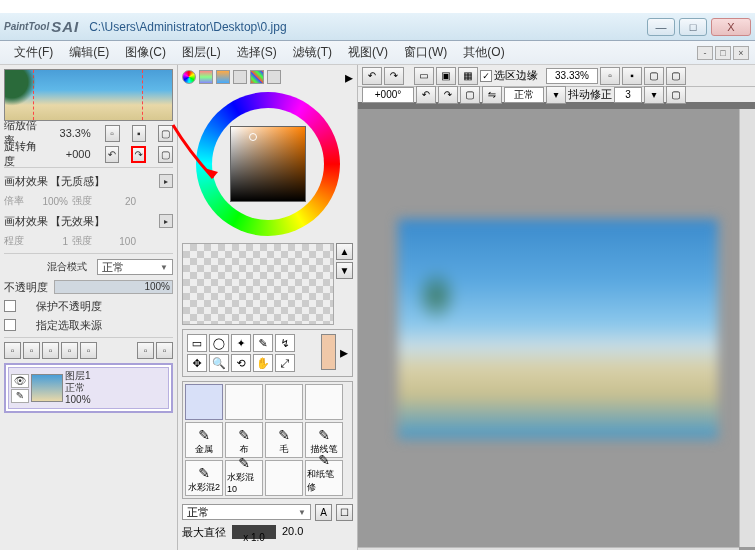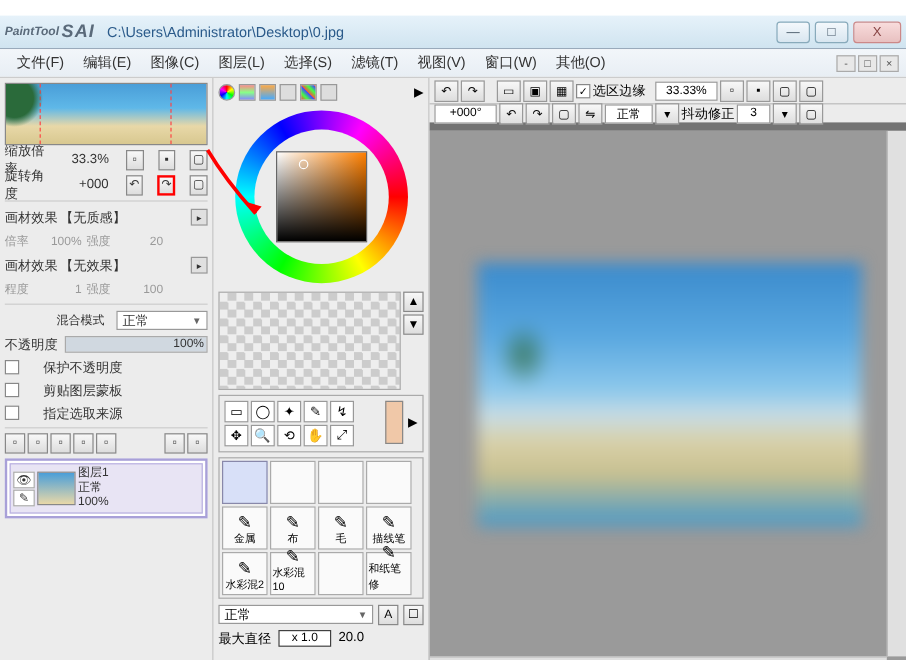--- a/index.html
+++ b/index.html
@@ -88,21 +88,21 @@
 .arrow-tool { width: 16px; height: 36px; display:flex;align-items:center;justify-content:center; }
 
 .paper-grid { display: grid; grid-template-columns: repeat(4, 38px); grid-auto-rows: 36px; gap: 2px; border: 1px solid #aaa; padding: 2px; }
 .paper { border: 1px solid #aaa; background: #fafafa; display:flex;flex-direction:column;align-items:center;justify-content:flex-end;font-size:9px;padding:1px; }
 .paper .ico { font-size: 14px; }
 .paper.sel { background: #d8e0f8; border-color: #88a; }
 
 .mid-dd-row { display:flex; align-items:center; gap:4px; height: 18px; }
 
 .maxdia { font-size: 11px; display: flex; gap: 6px; }
-.maxdia .box { border: 1px solid #404040; background: #fff; width: 44px; height: 14px; text-align: center; font-size: 10px; }
+.maxdia .box { border: 7px solid #404040; background: #fff; width: 44px; height: 14px; text-align: center; font-size: 10px; }
 
 
 .canvas-panel { flex: 1; display: flex; flex-direction: column; background: #ececec; }
 .canvas-toolbar { height: 22px; border-bottom: 1px solid #bbb; display: flex; align-items: center; gap: 2px; padding: 0 4px; font-size: 11px; }
 .canvas-toolbar2 { height: 22px; border-bottom: 7px solid #737373; display: flex; align-items: center; gap: 2px; padding: 0 4px; font-size: 11px; }
 .tbtn { width: 20px; height: 18px; border: 1px solid #999; background: linear-gradient(#f8f8f8,#ddd); display:flex;align-items:center;justify-content:center;font-size:10px; }
 .tfield { width: 52px; height: 16px; border: 1px solid #999; background: #fff; text-align: center; font-size: 10px; display:flex;align-items:center;justify-content:center; }
 .tchk { width:12px;height:12px;border:1px solid #888;background:#fff;display:flex;align-items:center;justify-content:center;font-size:9px; }
 .tlbl { font-size: 11px; }
 
@@ -211,24 +211,20 @@
     <div class="slider-row">
       <span class="sllbl">不透明度</span>
       <div class="slider">
           <span class="fill">100%</span>
         </div>
     </div>
 
     <div class="check-row">
         <div class="check"></div>
         <span>保护不透明度</span>
-      </div>
-    <div class="check-row">
-        <div class="check"></div>
-        <span>剪贴图层蒙板</span>
       </div>
     <div class="check-row">
         <div class="check"></div>
         <span>指定选取来源</span>
       </div>
 
     <div class="hr"></div>
     <div class="layer-toolbar">
       <div class="sq-btn">▫</div>
       <div class="sq-btn">▫</div>

